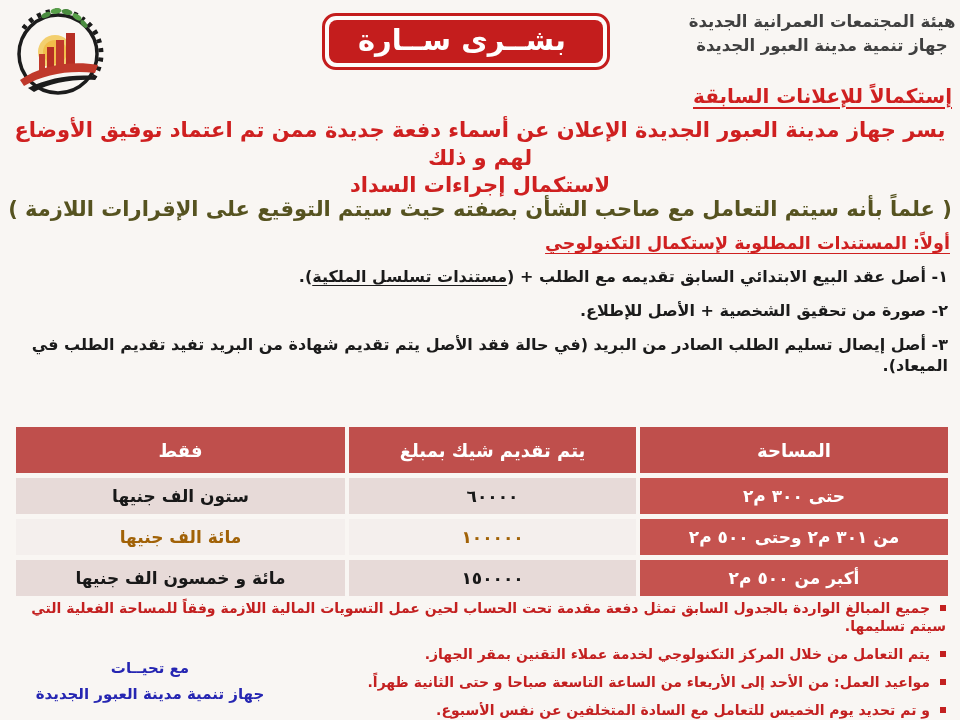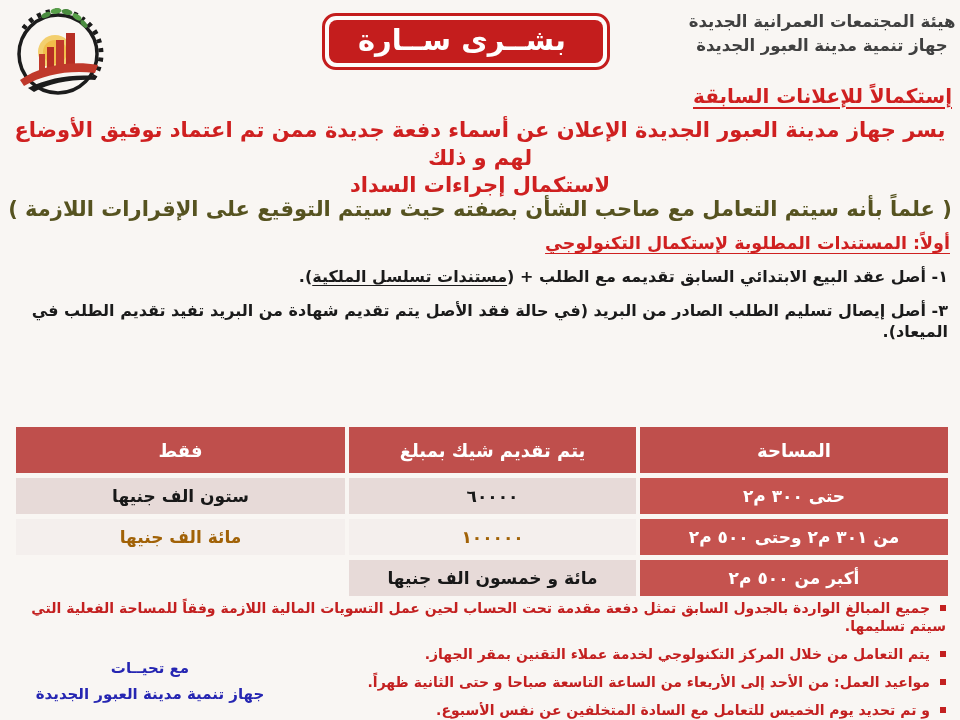--- a/index.html
+++ b/index.html
@@ -135,38 +135,40 @@
 </div>
 
 <div class="notice">( علماً بأنه سيتم التعامل مع صاحب الشأن بصفته حيث سيتم التوقيع على الإقرارات اللازمة )</div>
 
 <div class="section-heading">أولاً: المستندات المطلوبة لإستكمال التكنولوجي</div>
 
 <div class="reqs">
   <div class="req">
     <span>١- أصل عقد البيع الابتدائي السابق تقديمه مع الطلب + (</span><span class="u">مستندات تسلسل الملكية</span><span>).</span>
   </div>
+  <div class="req">٢- صورة من تحقيق الشخصية + الأصل للإطلاع.</div>
   <div class="req">٣- أصل إيصال تسليم الطلب الصادر من البريد (في حالة فقد الأصل يتم تقديم شهادة من البريد تفيد تقديم الطلب في الميعاد).</div>
 </div>
 
 <div class="pay-table">
 
   <div class="cell hdr">المساحة</div>
   <div class="cell hdr">يتم تقديم شيك بمبلغ</div>
   <div class="cell hdr">فقط</div>
 
   <div class="cell area">حتى ٣٠٠ م٢</div>
   <div class="cell light">٦٠٠٠٠</div>
   <div class="cell light">ستون الف جنيها</div>
 
   <div class="cell area">من ٣٠١ م٢ وحتى ٥٠٠ م٢</div>
   <div class="cell lighter">١٠٠٠٠٠</div>
   <div class="cell lighter">مائة الف جنيها</div>
 
   <div class="cell area">أكبر من ٥٠٠ م٢</div>
+  <div class="cell light">١٥٠٠٠٠</div>
   <div class="cell light">مائة و خمسون الف جنيها</div>
 </div>
 
 <div class="notes">
   <div class="note"><span class="sq"></span><span>جميع المبالغ الواردة بالجدول السابق تمثل دفعة مقدمة تحت الحساب لحين عمل التسويات المالية اللازمة وفقاً للمساحة الفعلية التي سيتم تسليمها.</span></div>
   <div class="note"><span class="sq"></span><span>يتم التعامل من خلال المركز التكنولوجي لخدمة عملاء التقنين بمقر الجهاز.</span></div>
   <div class="note"><span class="sq"></span><span>مواعيد العمل: من الأحد إلى الأربعاء من الساعة التاسعة صباحا و حتى الثانية ظهراً.</span></div>
   <div class="note"><span class="sq"></span><span>و تم تحديد يوم الخميس للتعامل مع السادة المتخلفين عن نفس الأسبوع.</span></div>
 </div>
 

